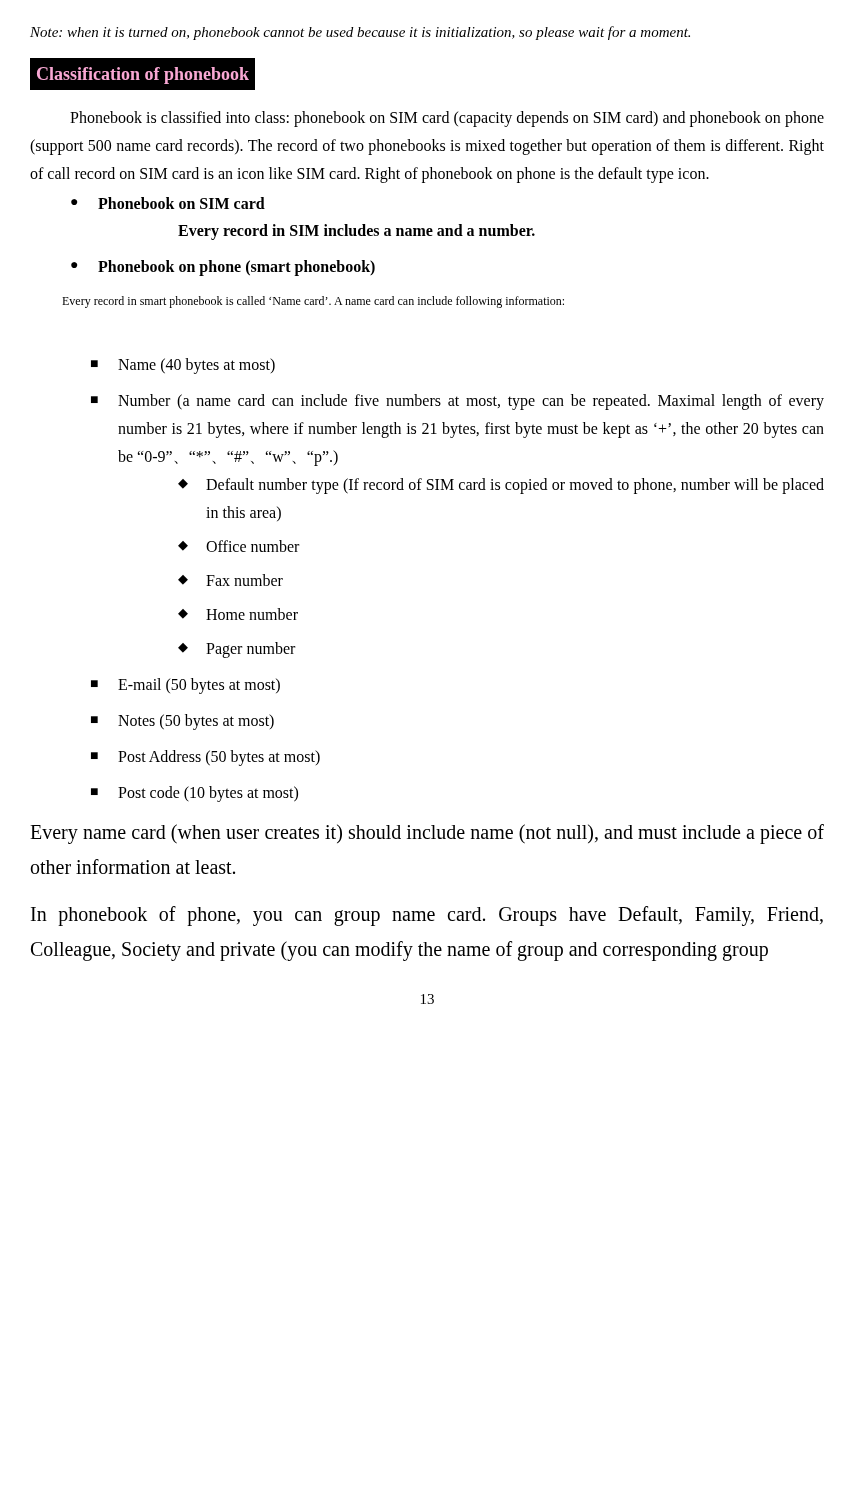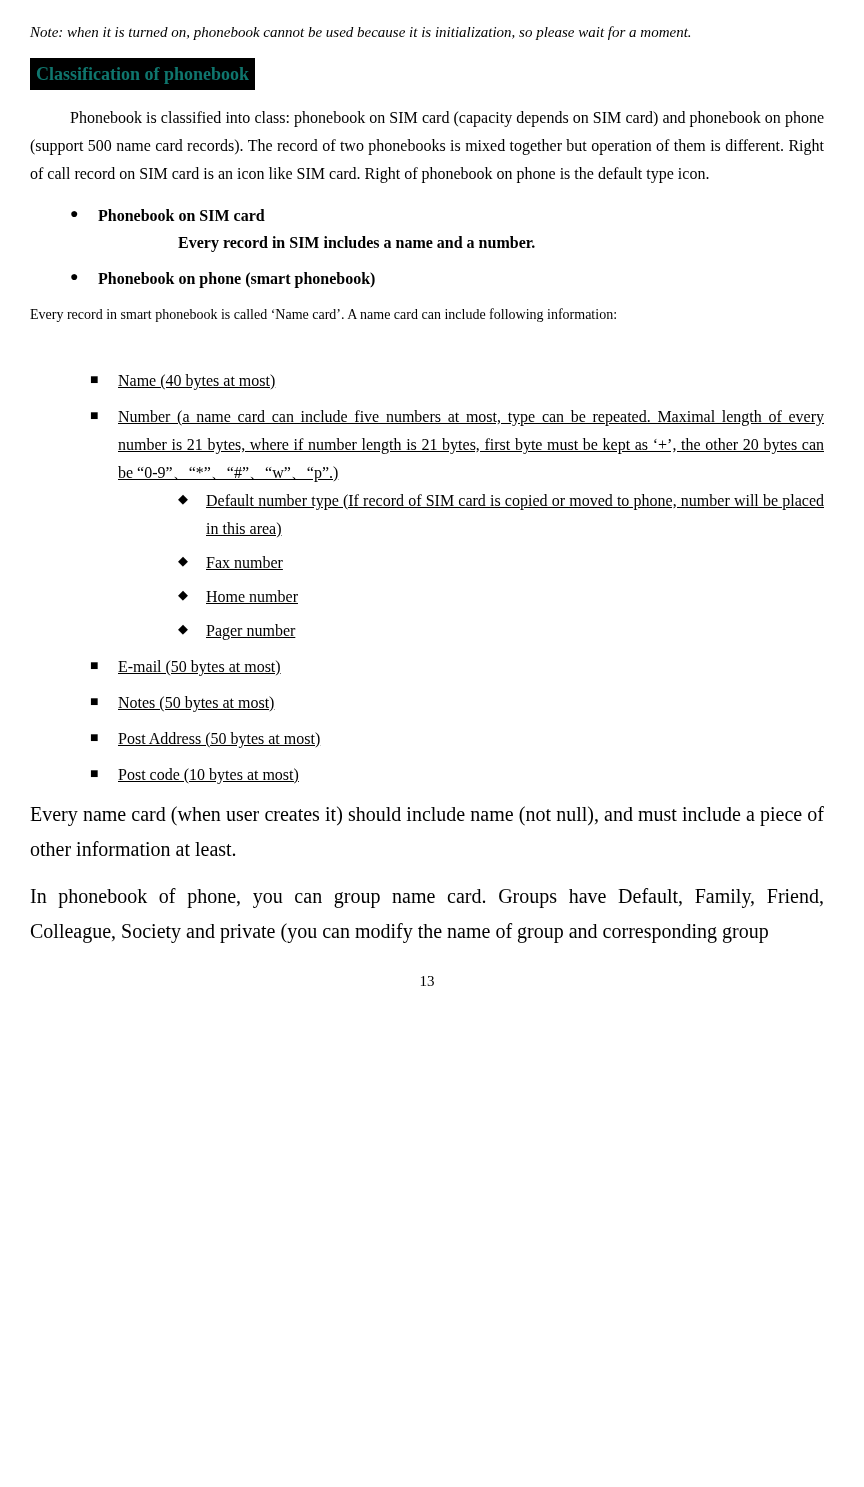--- a/index.html
+++ b/index.html
@@ -21,32 +21,32 @@
     .note-text {
       font-style: italic;
       font-size: 15px;
       line-height: 1.7;
       margin-bottom: 12px;
       text-align: justify;
     }
 
     .classification-heading {
       background-color: #000;
-      color: #0f766e;
+      color: #f9a8d4;
       font-size: 18px;
       font-weight: bold;
       padding: 2px 6px;
       display: inline-block;
       margin-bottom: 14px;
     }
 
     .intro-text {
       text-indent: 40px;
       text-align: justify;
-      margin-bottom: 14px;
+      margin-bottom: 2px;
       font-size: 16px;
       line-height: 1.75;
     }
 
     .bullet-circle {
       list-style: none;
       margin-left: 40px;
       margin-bottom: 6px;
       font-weight: bold;
     }
@@ -80,21 +80,20 @@
       margin-bottom: 8px;
     }
 
     .square-list > li {
       position: relative;
       padding-left: 28px;
       margin-bottom: 8px;
       font-size: 16px;
       line-height: 1.75;
       text-align: justify;
-      text-decoration: underline;
     }
 
     .square-list > li::before {
       content: "■";
       position: absolute;
       left: 0;
       top: 1px;
       font-size: 14px;
     }
 
@@ -134,25 +133,26 @@
       margin-bottom: 12px;
     }
 
     .page-number {
       text-align: center;
       font-size: 15px;
       margin-top: 20px;
     }
 
     .smart-intro {
-      font-size: 14px;
+      font-size: 12px;
       line-height: 1.75;
       text-align: justify;
       margin-bottom: 0;
       margin-top: 10px;
+      margin-left: 32px;
     }
 
     .section-gap {
       margin-bottom: 14px;
     }
   </style>
 </head>
 <body>
 
 
@@ -193,20 +193,23 @@
     <span>Name (40 bytes at most)</span>
   </li>
 
   <li>
     <span class="number-item-text">Number (a name card can include five numbers at most, type can be repeated. Maximal length of every number is 21 bytes, where if number length is 21 bytes, first byte must be kept as ‘+’, the other 20 bytes can be “0-9”、“*”、“#”、“w”、“p”.)</span>
     <ul class="diamond-list">
       <li>
         <span>Default number type (If record of SIM card is copied or moved to phone, number will be placed in this area)</span>
       </li>
       <li>
+        <span>Office number</span>
+      </li>
+      <li>
         <span>Fax number</span>
       </li>
       <li>
         <span>Home number</span>
       </li>
       <li>
         <span>Pager number</span>
       </li>
     </ul>
   </li>

